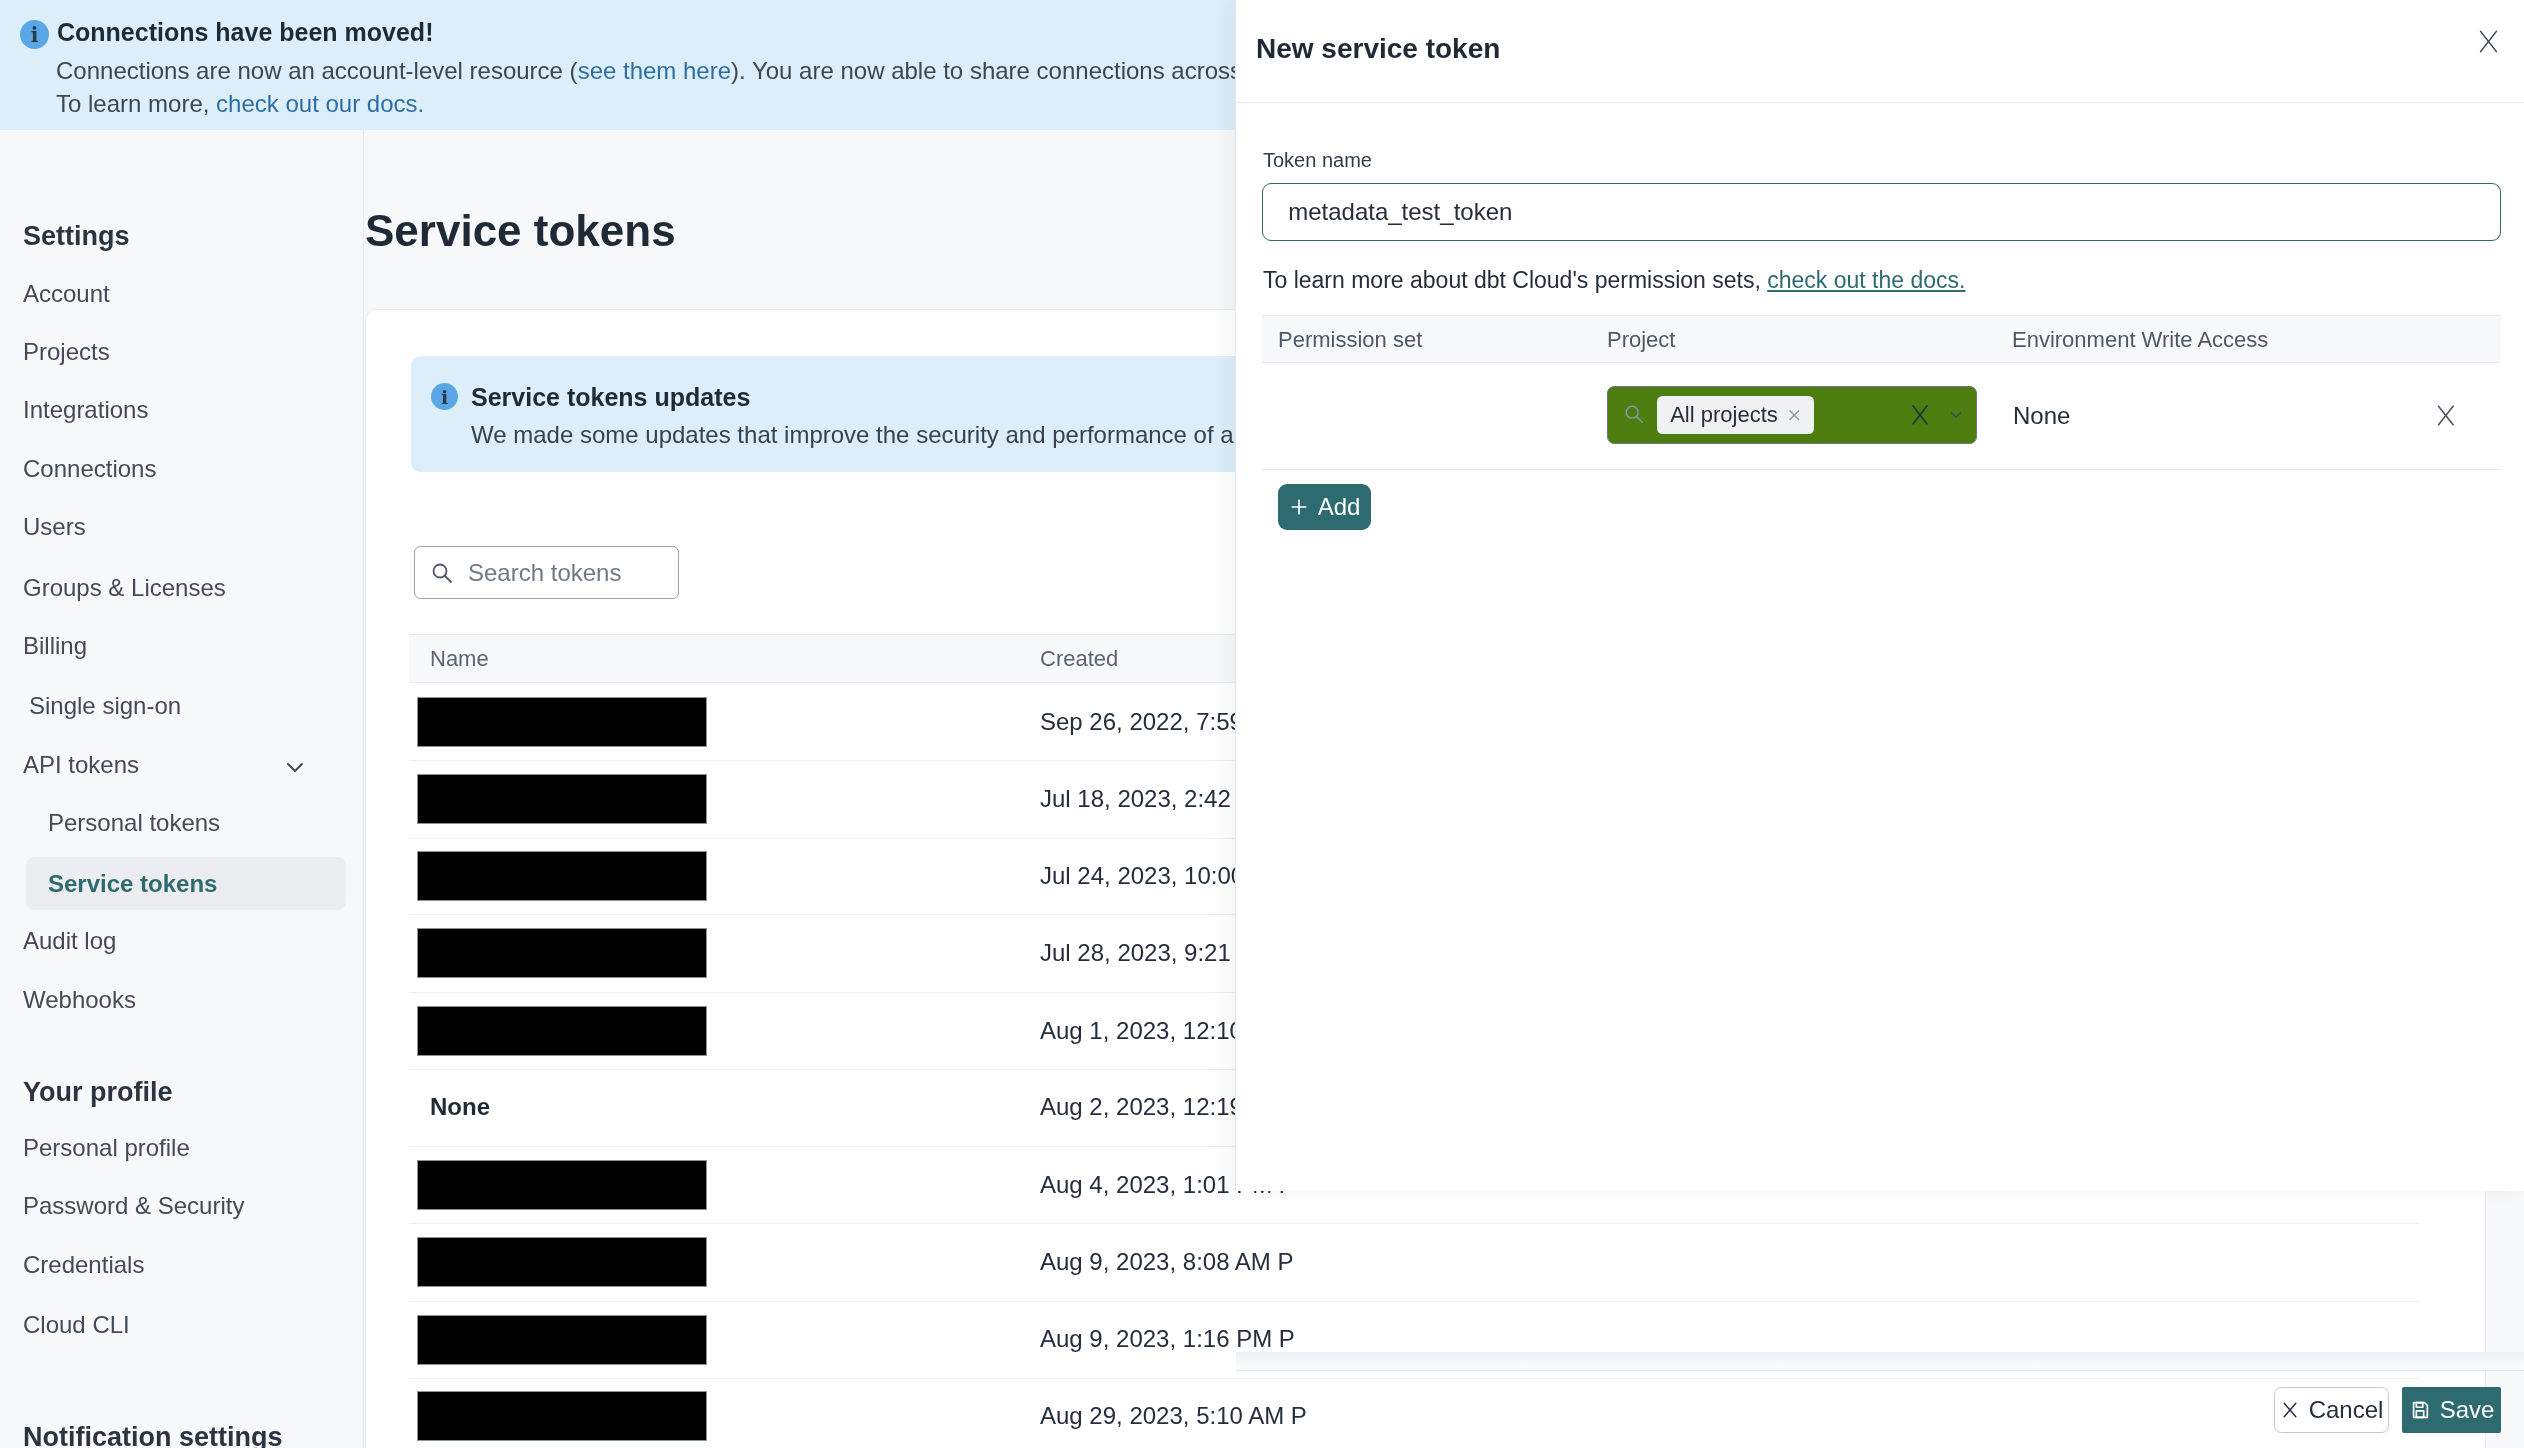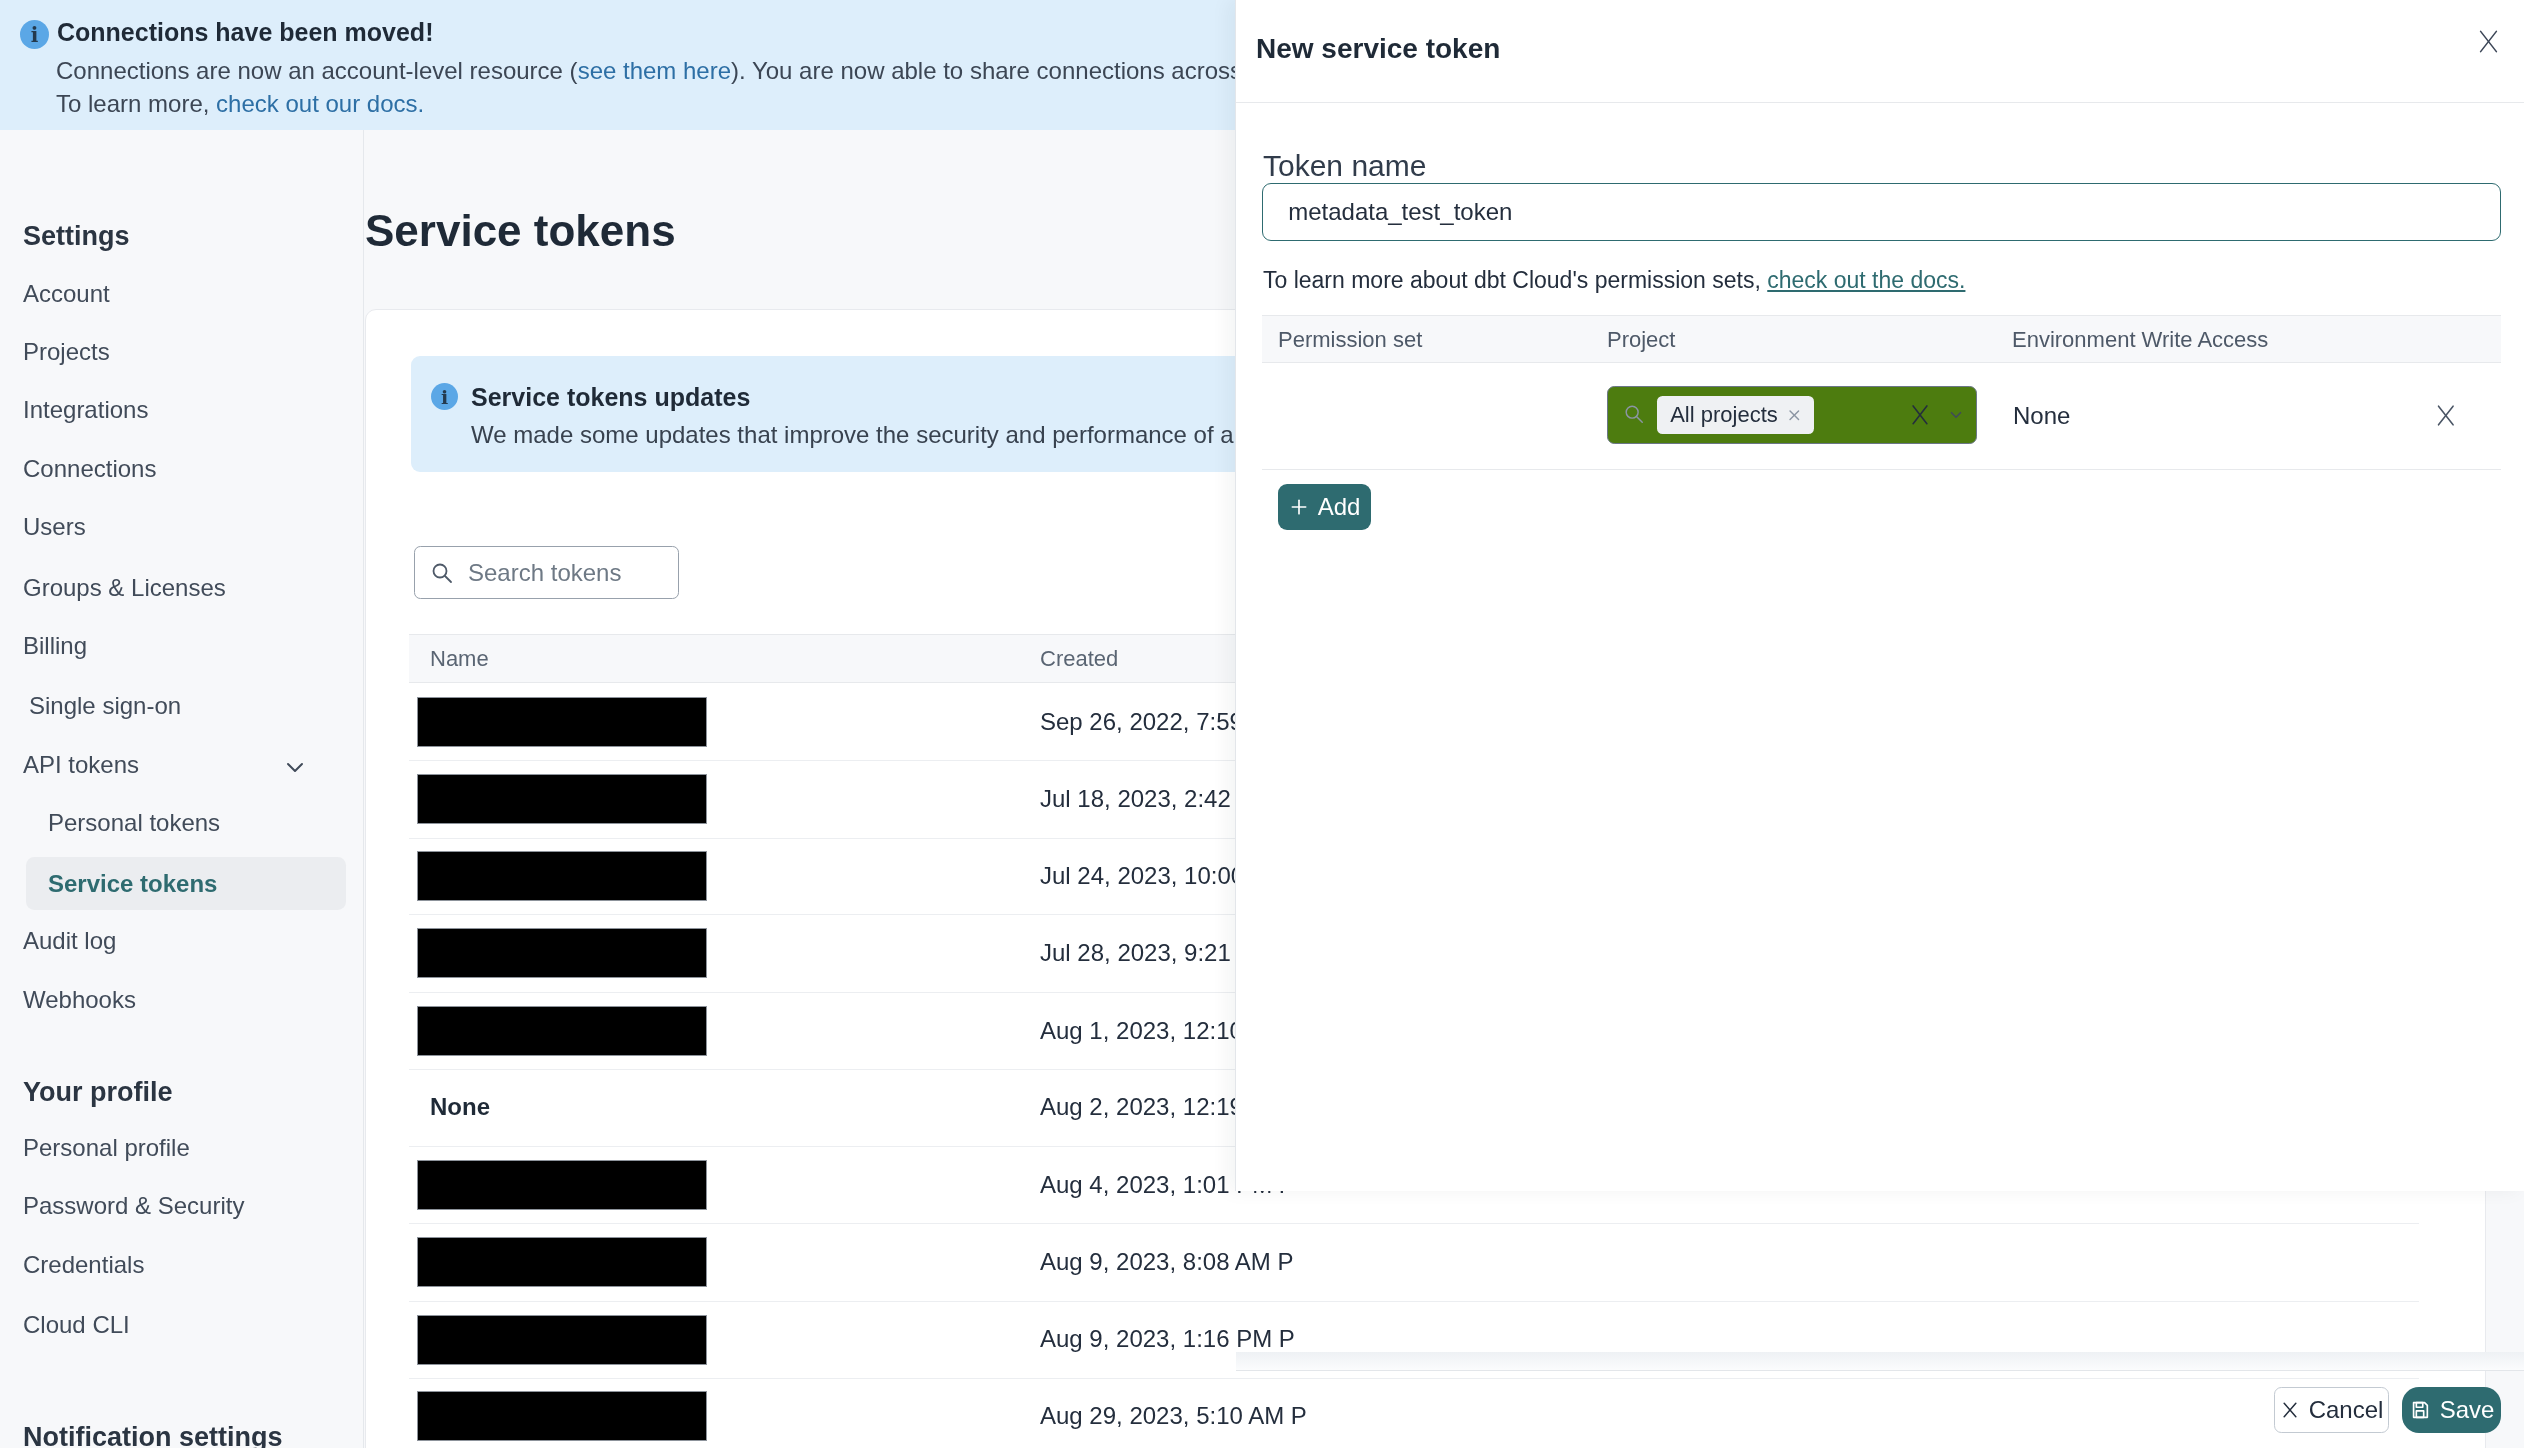--- a/index.html
+++ b/index.html
@@ -58,21 +58,21 @@
   .row-date { position:absolute; left:1040px; font-size:24px; color:#242e3d; white-space:nowrap; }
   .tbl-row-hit { position:absolute; left:409px; width:2010px; height:77px; }
 
   
   .panel { position:absolute; left:1235px; top:0; width:1290px; height:1191px; background:#ffffff;
     border-left:0.9px solid #e3e6ea; box-shadow:-7.3px 0 18px rgba(20,30,40,0.05); z-index:10; }
   .panel-title { position:absolute; left:20px; top:33px; font-size:28px; font-weight:700; color:#1f2a37; }
   .panel-close { position:absolute; left:1239px; top:25.6px; width:31px; height:31px; cursor:pointer; }
   .panel-divider { position:absolute; left:0; top:102px; width:1290px; height:0.9px; background:#e7e9ec; }
 
-  .field-label { position:absolute; left:27px; top:149px; font-size:30px; color:#313c4b; }
+  .field-label { position:absolute; left:27px; top:149px; font-size:20px; color:#313c4b; }
   .token-input { position:absolute; left:25.6px; top:183px; width:1239px; height:58px;
     border:1.8px solid #2e6b70; border-radius:9px; padding-left:25.6px; font-size:24px; color:#242e3d;
     outline:none; background:#fff; font-family:"Liberation Sans","DejaVu Sans",sans-serif; }
   .docs-line { position:absolute; left:27px; top:267px; font-size:23px; color:#242e3d; white-space:nowrap; }
   .teal-link { color:#2e6b70; text-decoration:underline; cursor:pointer; }
 
   .perm-head { position:absolute; left:25.6px; top:315px; width:1239px; height:48px; background:#f7f8fa;
     border-top:0.9px solid #e7e9ec; border-bottom:0.9px solid #e7e9ec; }
   .perm-col { position:absolute; top:327px; font-size:22px; color:#4e5968; white-space:nowrap; }
   .perm-row-divider { position:absolute; left:25.6px; top:469px; width:1239px; height:0.9px; background:#e7e9ec; }
@@ -96,21 +96,21 @@
     justify-content:center; gap:9px; cursor:pointer; font-family:"Liberation Sans","DejaVu Sans",sans-serif; }
 
   .footer-shadow { position:absolute; left:0; top:1352px; width:1290px; height:18px;
     background:linear-gradient(#eef1f4,#fbfcfd); }
   .footer-divider { position:absolute; left:0; top:1370px; width:1290px; height:0.9px; background:#e3e6ea; }
   .cancel-btn { position:absolute; left:1038px; top:1387px; width:115px; height:46px; background:#fff;
     border:0.9px solid #c3cad2; border-radius:7.3px; color:#242e3d; font-size:24px; display:flex;
     align-items:center; justify-content:center; gap:9px; cursor:pointer;
     font-family:"Liberation Sans","DejaVu Sans",sans-serif; }
   .save-btn { position:absolute; left:1166px; top:1387px; width:99px; height:46px; background:#2e6b70;
-    border:none; border-radius:17px; color:#fff; font-size:24px; display:flex; align-items:center;
+    border:none; border-radius:2px; color:#fff; font-size:24px; display:flex; align-items:center;
     justify-content:center; gap:9px; cursor:pointer; font-family:"Liberation Sans","DejaVu Sans",sans-serif; }
 </style>
 </head>
 <body>
 
 <div id="app">
 
   <div class="banner">
     <span class="banner-icon"></span>
     <div class="banner-title">Connections have been moved!</div>

